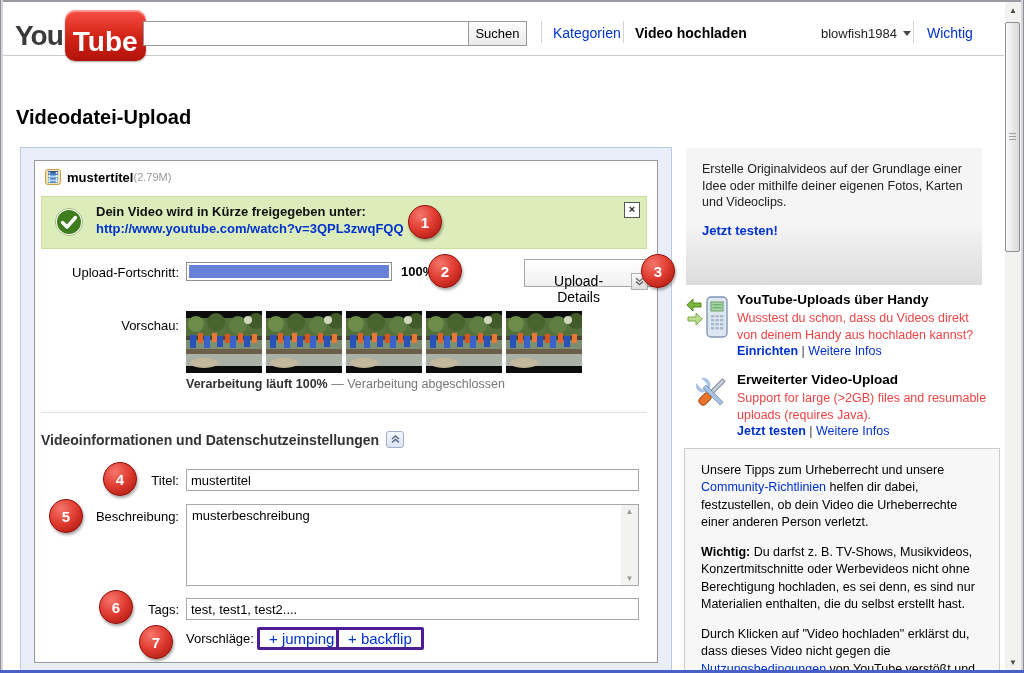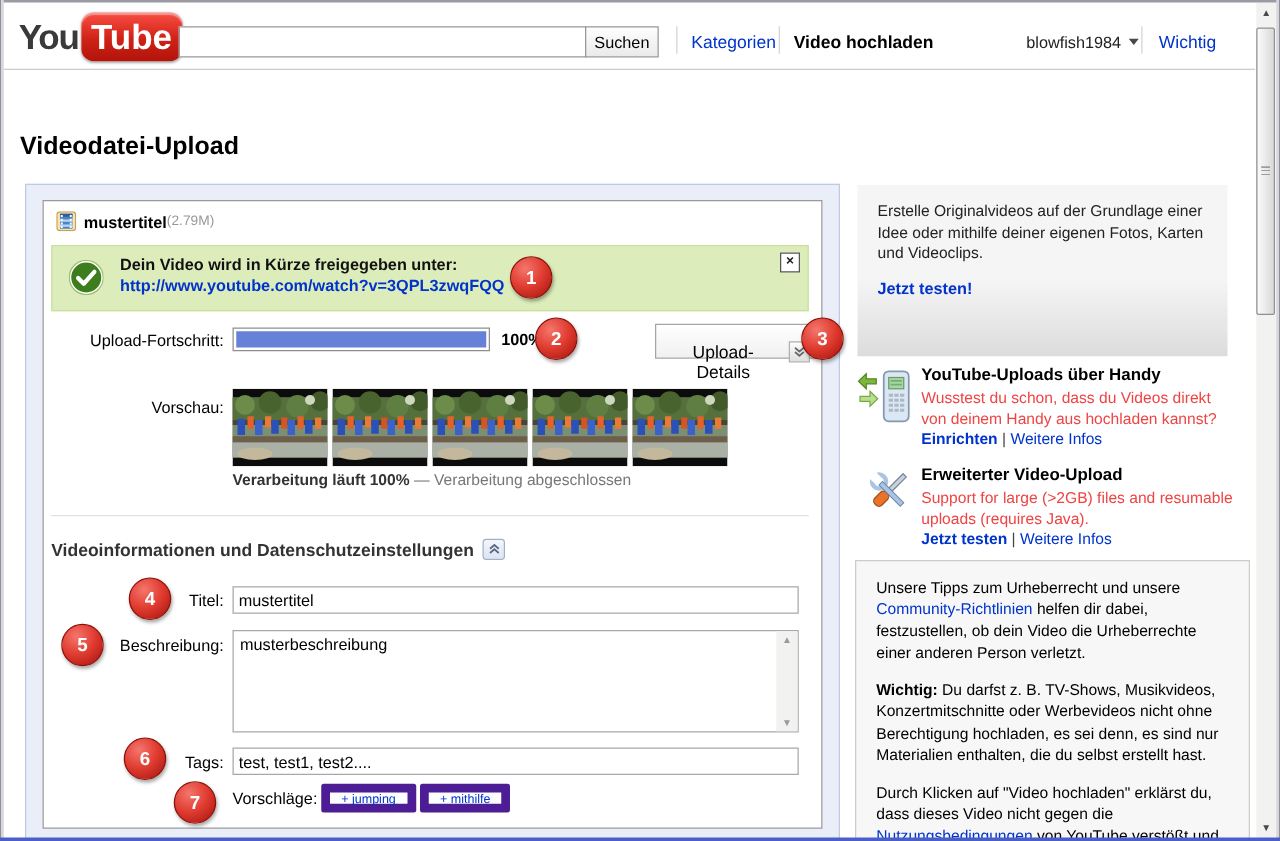--- a/index.html
+++ b/index.html
@@ -9,21 +9,21 @@
   
   .frame-top{position:absolute;left:0;top:0;right:0;height:2px;background:#9a9aa2;z-index:90;}
   .frame-left{position:absolute;left:0;top:0;bottom:0;width:3px;background:linear-gradient(90deg,#8f8f98 1px,#d6d6dc 1px);z-index:90;}
   .frame-right{position:absolute;right:0;top:0;bottom:0;width:3px;background:linear-gradient(270deg,#8f8f98 1px,#d6d6dc 1px);z-index:90;}
   .frame-bottom{position:absolute;left:0;right:0;bottom:0;height:3px;background:#4a5fc8;z-index:95;}
 
   
   .topbar{position:absolute;left:3px;top:2px;right:20px;height:53px;background:#fff;border-bottom:1px solid #ccc;}
   .logo{position:absolute;left:12px;top:8px;display:flex;align-items:center;cursor:pointer;}
   .logo-you{font-size:28px;font-weight:bold;color:#3a3a3a;letter-spacing:-1px;}
-  .logo-tube{margin-left:2px;font-size:28px;font-weight:bold;color:#fff;background:linear-gradient(#f3483d 8%,#cf2217 55%,#b2130a);padding:4px 8px 3px;border-radius:10px;box-shadow:inset 0 2px 1px rgba(255,255,255,.45),0 1px 2px rgba(0,0,0,.35);}
+  .logo-tube{margin-left:2px;font-size:28px;font-weight:bold;color:#fff;background:linear-gradient(#f3483d 8%,#cf2217 55%,#b2130a);padding:16px 8px 3px;border-radius:10px;box-shadow:inset 0 2px 1px rgba(255,255,255,.45),0 1px 2px rgba(0,0,0,.35);}
   .search-input{position:absolute;left:140px;top:19px;width:326px;height:25px;border:1px solid #989898;font-size:13px;padding:0 5px;box-sizing:border-box;}
   .search-btn{position:absolute;left:465px;top:19px;width:59px;height:25px;background:linear-gradient(#fefefe,#eaeaea);border:1px solid #989898;font-size:13px;box-sizing:border-box;cursor:pointer;font-family:"Liberation Sans",sans-serif;}
   .vsep{position:absolute;top:19px;width:1px;height:22px;background:#d4d4d4;}
   .toplink{position:absolute;top:23px;font-size:14px;color:#0033cc;cursor:pointer;white-space:nowrap;}
   .topstrong{position:absolute;top:23px;font-size:14px;font-weight:bold;color:#000;white-space:nowrap;}
   .userbox{position:absolute;left:818px;top:24px;font-size:13px;color:#222;cursor:pointer;display:flex;align-items:center;}
   .dd-arrow{display:inline-block;width:0;height:0;border-left:4px solid transparent;border-right:4px solid transparent;border-top:5px solid #4a4a4a;margin-left:6px;}
 
   .page-title{position:absolute;left:16px;top:93px;font-size:20px;font-weight:bold;}
 
@@ -55,21 +55,21 @@
 
   .divider{position:absolute;left:6px;top:251px;width:606px;height:1px;background:#e2e2e2;}
   .section-heading{position:absolute;left:6px;top:270px;font-size:14px;font-weight:bold;color:#333;display:flex;align-items:center;gap:7px;}
   .collapse-icon{width:16px;height:15px;border:1px solid #9fb0cc;border-radius:3px;background:linear-gradient(#f3f6fb,#dde4f0);display:flex;align-items:center;justify-content:center;cursor:pointer;}
 
   .field-input{position:absolute;left:151px;width:453px;height:22px;border:1px solid #a5a9ad;font-size:13px;padding:0 4px;box-sizing:border-box;font-family:"Liberation Sans",sans-serif;}
   .field-textarea{position:absolute;left:151px;top:343px;width:453px;height:82px;border:1px solid #a5a9ad;font-size:13px;padding:3px 22px 3px 5px;box-sizing:border-box;resize:none;font-family:"Liberation Sans",sans-serif;overflow:hidden;}
   .ta-scroll{position:absolute;left:586px;top:344px;width:17px;height:80px;background:#f2f2f0;display:flex;flex-direction:column;justify-content:space-between;align-items:center;font-size:8px;color:#9a9a9a;padding:2px 0;box-sizing:border-box;cursor:pointer;}
 
   .sugg-label{position:absolute;left:151px;top:470px;font-size:13px;}
-  .sugg-btn{position:absolute;top:466px;height:23px;padding:0 9px;background:#fcfdff;border:7px solid #4c1d95;border-radius:2px;color:#0033cc;font-size:10px;cursor:pointer;font-family:"Liberation Sans",sans-serif;}
+  .sugg-btn{position:absolute;top:466px;height:23px;padding:0 9px;background:#fcfdff;border:3px solid #4c1d95;border-radius:2px;color:#0033cc;font-size:15px;cursor:pointer;font-family:"Liberation Sans",sans-serif;}
 
   
   .promo-box{position:absolute;left:686px;top:148px;width:296px;height:137px;background:linear-gradient(#f5f5f5 55%,#dcdcdc);padding:13px 16px;box-sizing:border-box;}
   .promo-title{font-size:14px;font-weight:bold;margin-bottom:9px;}
   .promo-text{font-size:12.5px;color:#222;line-height:1.33;}
   .promo-link{display:inline-block;margin-top:12px;font-size:13px;font-weight:bold;color:#0033cc;cursor:pointer;}
 
   .side-item{position:absolute;left:686px;width:302px;}
   .side-icon{position:absolute;left:0;top:2px;}
   .side-body{margin-left:51px;}
@@ -315,21 +315,21 @@
     <div class="ta-scroll">
       <span>▲</span>
       <span>▼</span>
     </div>
 
     <div class="form-label" style="top:441px;">Tags:</div>
     <input class="field-input" style="top: 437px;" type="text" value="test, test1, test2....">
 
     <div class="sugg-label">Vorschläge:</div>
     <button class="sugg-btn" style="left:222px;">+ jumping</button>
-    <button class="sugg-btn" style="left:301px;">+ mithilfe</button>
+    <button class="sugg-btn" style="left:301px;">+ backflip</button>
   </div>
 
   <div class="promo-box">
     <div class="promo-text">Erstelle Originalvideos auf der Grundlage einer Idee oder mithilfe deiner eigenen Fotos, Karten und Videoclips.</div>
     <a class="promo-link">Jetzt testen!</a>
   </div>
 
   <div class="side-item" style="top:292px;">
     <svg class="side-icon" width="46" height="48" viewBox="0 0 46 48">
       <path d="M15 9 L7 9 L7 5 L0.8 11 L7 17 L7 13 L15 13 Z" fill="#7cb83e" stroke="#568622" stroke-width="1"></path>

